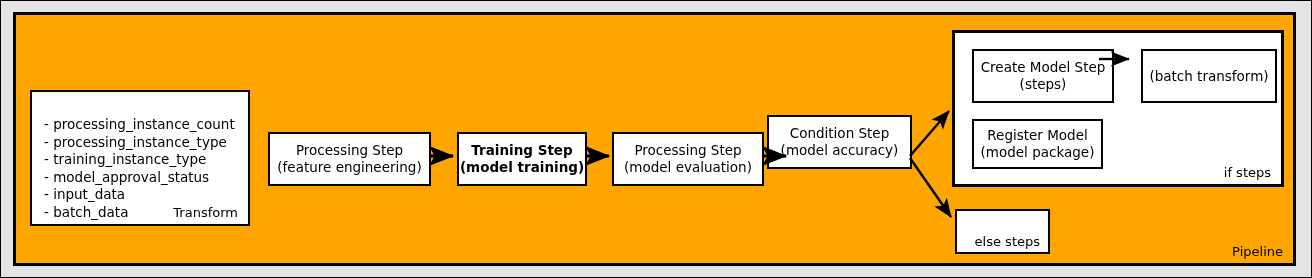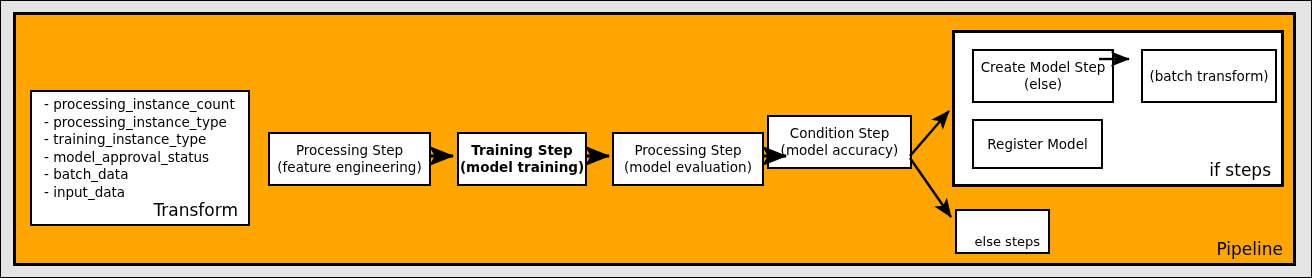--- a/index.html
+++ b/index.html
@@ -49,36 +49,36 @@
   
   .params-box {
     position: absolute;
     left: 14px;
     top: 75px;
     width: 220px;
     height: 136px;
     background: #ffffff;
     border: 2px solid #000000;
     box-sizing: border-box;
-    padding: 4px 10px 6px 12px;
+    padding: 24px 10px 6px 12px;
     display: flex;
     flex-direction: column;
     justify-content: flex-start;
   }
   .params-list {
     font-size: 13.5px;
     line-height: 17.6px;
     color: #000000;
   }
   .params-list div { white-space: nowrap; }
   .cluster-label {
     position: absolute;
     right: 10px;
     bottom: 4px;
-    font-size: 17px;
+    font-size: 13px;
     color: #000000;
     white-space: nowrap;
   }
   
   #node-processing-fe { left: 252px; top: 117px; width: 163px; height: 54px; }
   #node-training      { left: 441px; top: 117px; width: 130px; height: 54px; font-weight: bold; }
   #node-processing-me { left: 596px; top: 117px; width: 152px; height: 54px; }
   #node-condition     { left: 751px; top: 100px; width: 145px; height: 54px; }
 
   
@@ -131,22 +131,22 @@
 <div id="canvas">
 
   <div class="cluster-pipeline">
 
     <div class="params-box">
       <div class="params-list">
         <div>- processing_instance_count</div>
         <div>- processing_instance_type</div>
         <div>- training_instance_type</div>
         <div>- model_approval_status</div>
+        <div>- input_data</div>
         <div>- batch_data</div>
-        <div>- input_data</div>
       </div>
       <div class="cluster-label">Transform</div>
     </div>
 
     <div class="node" id="node-processing-fe">
       <span class="line">Processing Step</span>
       <span class="line">(feature engineering)</span>
     </div>
 
     <div class="node" id="node-training">
@@ -160,27 +160,28 @@
     </div>
 
     <div class="node" id="node-condition">
       <span class="line">Condition Step</span>
       <span class="line">(model accuracy)</span>
     </div>
 
     <div class="cluster-if">
       <div class="node" id="node-create-model">
         <span class="line">Create Model Step</span>
-        <span class="line">(else)</span>
+        <span class="line">(steps)</span>
       </div>
       <div class="node" id="node-transform">
         <span class="line">(batch transform)</span>
       </div>
       <div class="node" id="node-register">
         <span class="line">Register Model</span>
+        <span class="line">(model package)</span>
       </div>
       <div class="cluster-label">if steps</div>
     </div>
 
     <div class="else-box">
       <div class="else-label">else steps</div>
     </div>
 
     <div class="cluster-label">Pipeline</div>
   </div>

